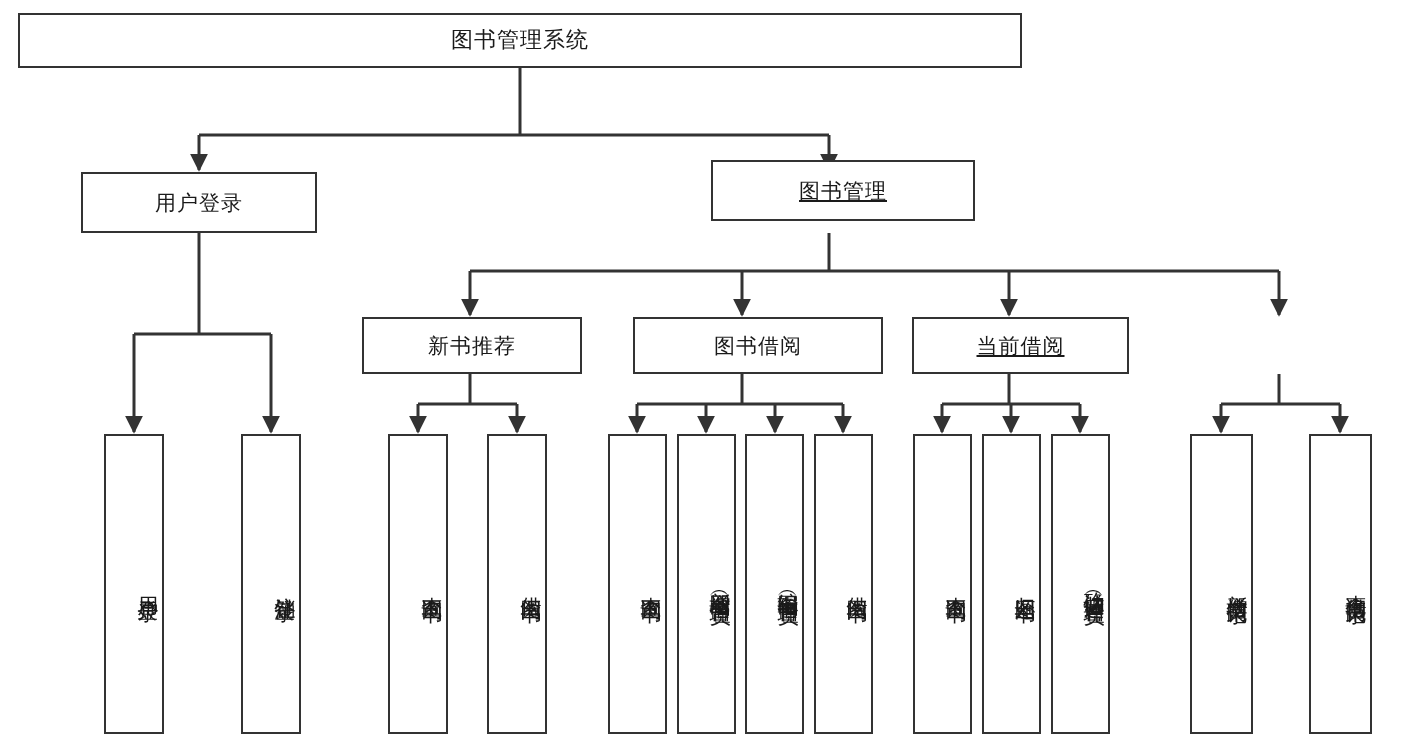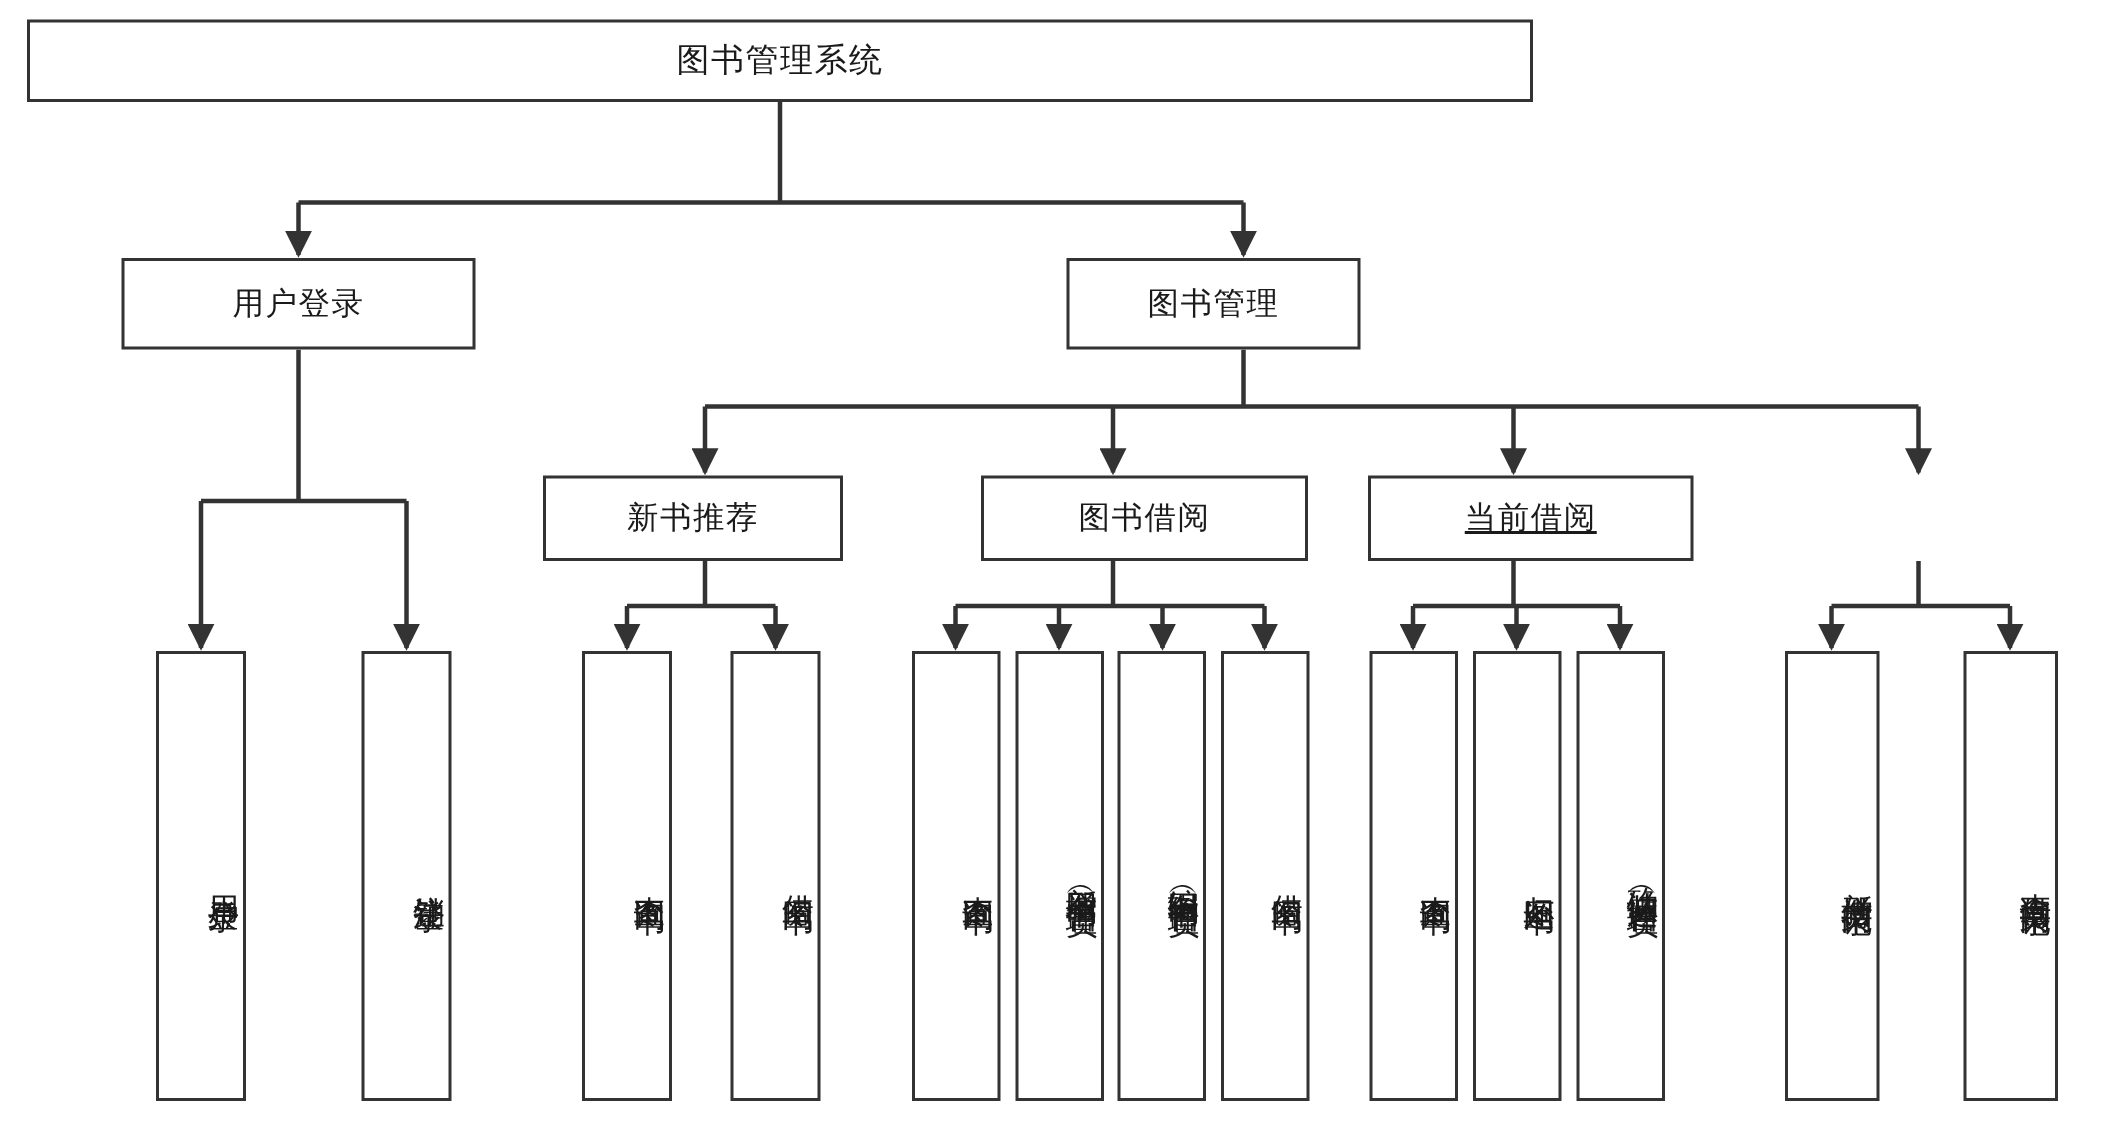--- a/index.html
+++ b/index.html
@@ -115,28 +115,28 @@
       </g>
   </svg>
 
   <div class="node horizontal root" style="left: 18px; top: 13px; width: 1004px; height: 55px;">
     <span>图书管理系统</span>
   </div>
 
   <div class="node horizontal" style="left: 81px; top: 172px; width: 236px; height: 61px;">
     <span>用户登录</span>
   </div>
-  <div class="node horizontal" style="left: 711px; top: 172px; width: 196px; height: 61px;">
+  <div class="node horizontal" style="left: 711px; top: 160px; width: 264px; height: 61px; text-decoration: underline;">
     <span>图书管理</span>
   </div>
 
-  <div class="node horizontal" style="left: 362px; top: 317px; width: 200px; height: 57px;">
+  <div class="node horizontal" style="left: 362px; top: 317px; width: 220px; height: 57px;">
     <span>新书推荐</span>
   </div>
-  <div class="node horizontal" style="left: 654px; top: 317px; width: 218px; height: 57px;">
+  <div class="node horizontal" style="left: 633px; top: 317px; width: 250px; height: 57px;">
     <span>图书借阅</span>
   </div>
   <div class="node horizontal" style="left: 912px; top: 317px; width: 217px; height: 57px; text-decoration: underline;">
     <span>当前借阅</span>
   </div>
 
   <div class="node vertical" style="left: 104px; top: 434px; width: 60px; height: 300px;">
     <span>用户登录</span>
   </div>
   <div class="node vertical" style="left: 241px; top: 434px; width: 60px; height: 300px;">

